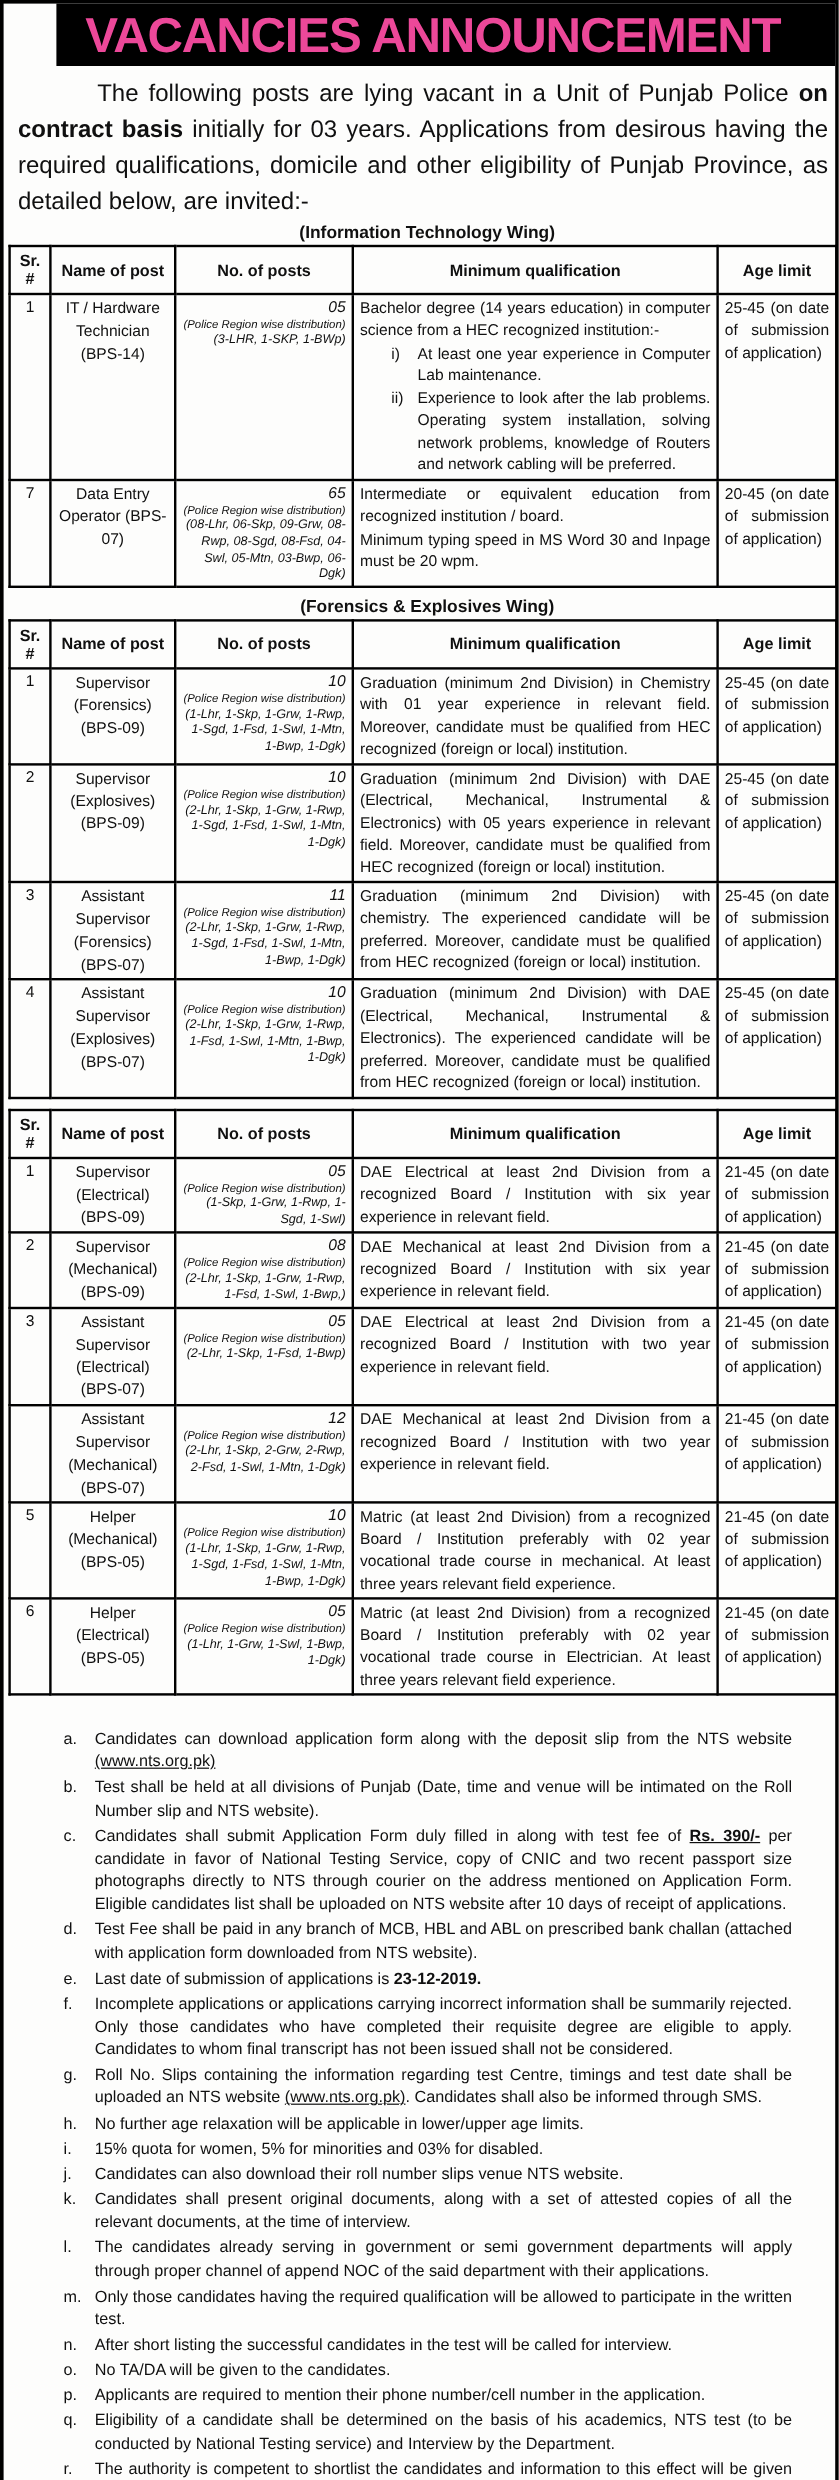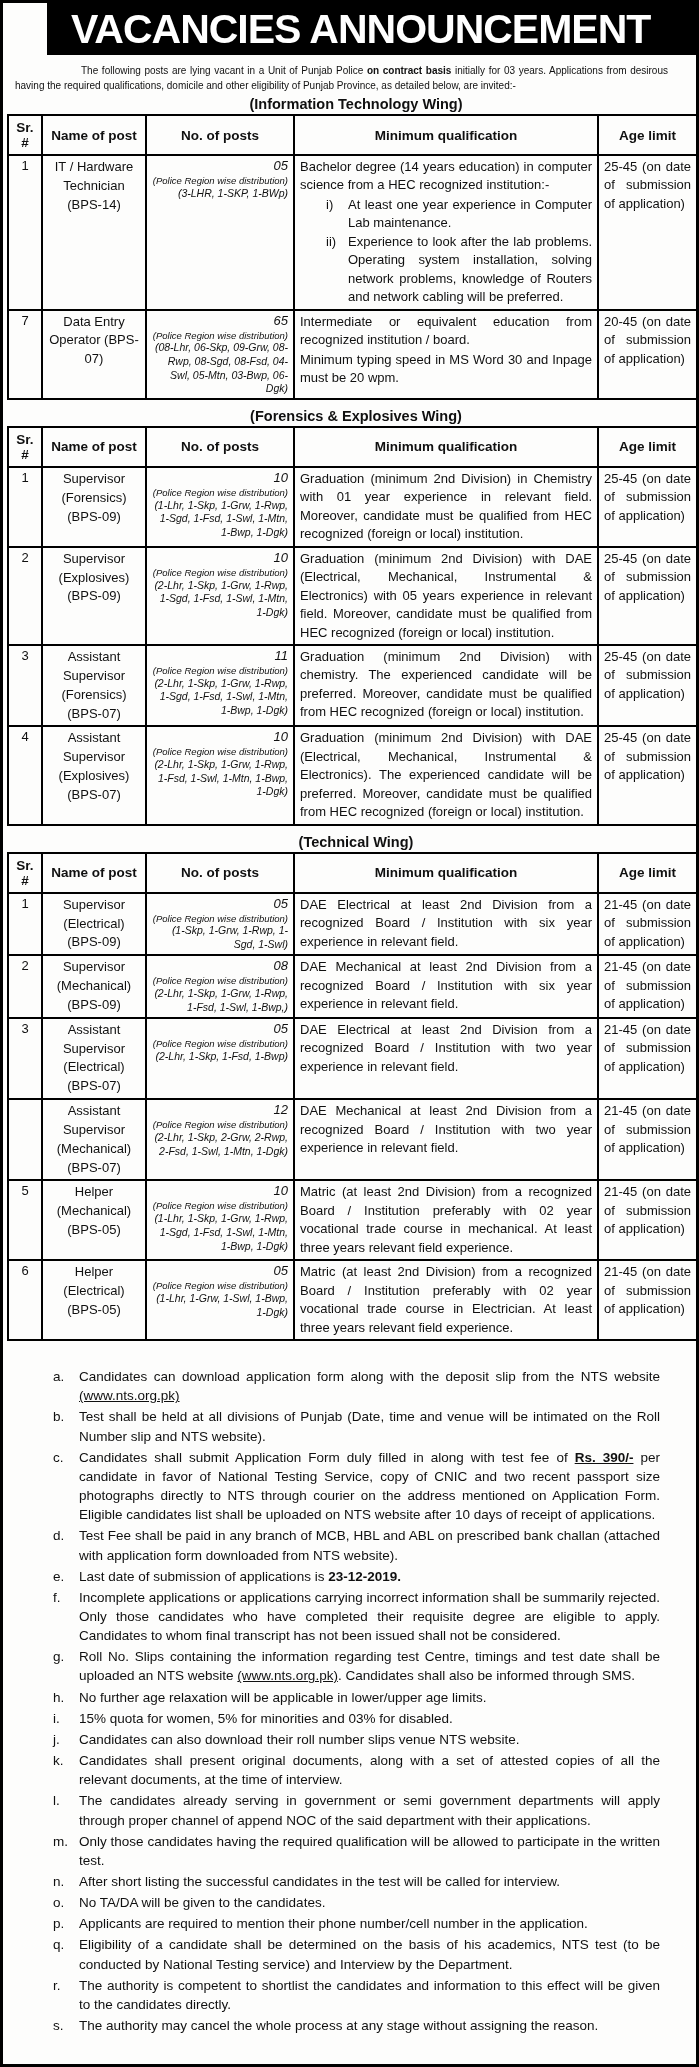--- a/index.html
+++ b/index.html
@@ -8,31 +8,31 @@
     width:699px;min-height:2067px;
     margin:0 auto;
     background:#fdfdfc;
     border:3px solid #000;
     box-sizing:border-box;
     font-family:"Liberation Sans",sans-serif;
     color:#101010;
   }
   
   .banner{
-    background:#000;color:#ffffff;
+    background:#000;color:#ec4899;
     margin:0 0 0 44px;height:52px;
     display:flex;align-items:center;
     padding-left:24px;
     font-weight:bold;font-size:41px;letter-spacing:-1px;
     font-family:"Liberation Sans",sans-serif;
   }
   
   .intro{
-    margin:8px 28px 2px 12px;
-    font-size:10px;line-height:1.5;
+    margin:8px 6px 2px 12px;
+    font-size:20px;line-height:1.5;
     text-align:justify;text-indent:66px;
   }
   .b{font-weight:bold;}
   .u{text-decoration:underline;}
   .bu{font-weight:bold;text-decoration:underline;}
   
   .wing-title{
     text-align:center;font-weight:bold;font-size:14.5px;
     margin:3px 0 2px 13px;
   }
@@ -194,21 +194,20 @@
         <span class="pnum">10</span>
         <span class="pnote">(Police Region wise distribution)</span>
         <span class="pdist">(2-Lhr, 1-Skp, 1-Grw, 1-Rwp, 1-Fsd, 1-Swl, 1-Mtn, 1-Bwp, 1-Dgk)</span>
       </td>
       <td class="qual">Graduation (minimum 2nd Division) with DAE (Electrical, Mechanical, Instrumental &amp; Electronics). The experienced candidate will be preferred. Moreover, candidate must be qualified from HEC recognized (foreign or local) institution.</td>
       <td class="age">25-45 (on date of submission of application)</td>
     </tr>
   </tbody>
     </table>
 
-  <div class="wing-title">(Technical Wing)</div>
 
   <table class="vac">
     <colgroup>
         <col class="c-sr">
         <col class="c-name">
         <col class="c-posts">
         <col class="c-qual">
         <col class="c-age">
       </colgroup>
     <tbody>

